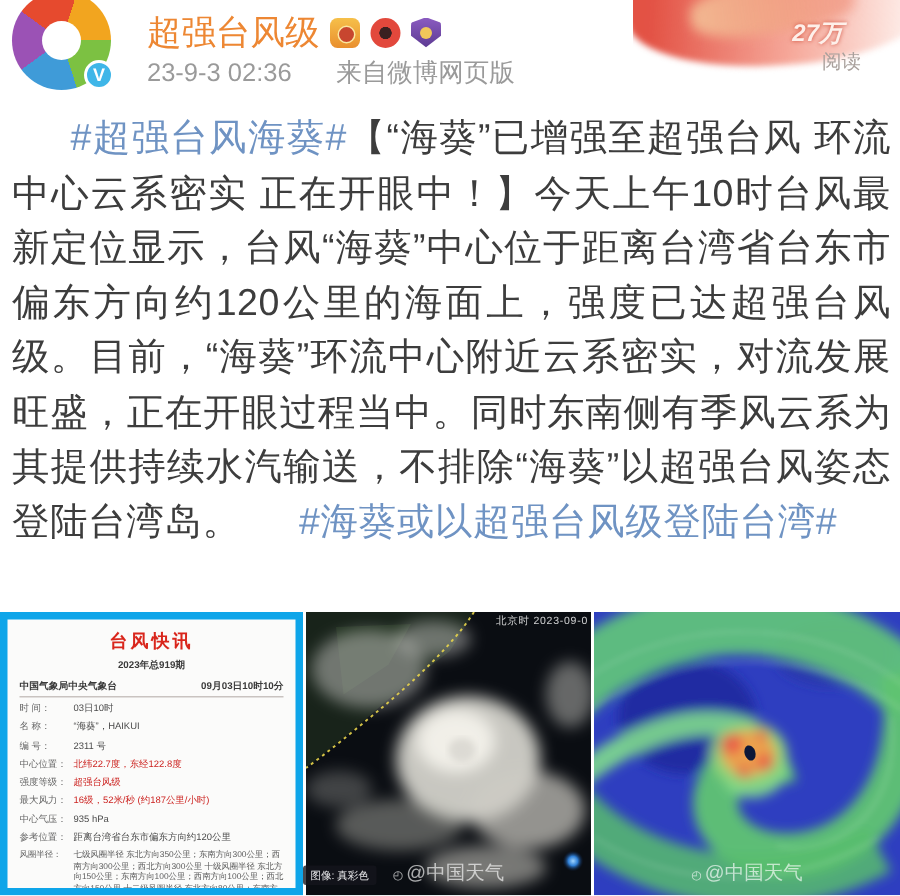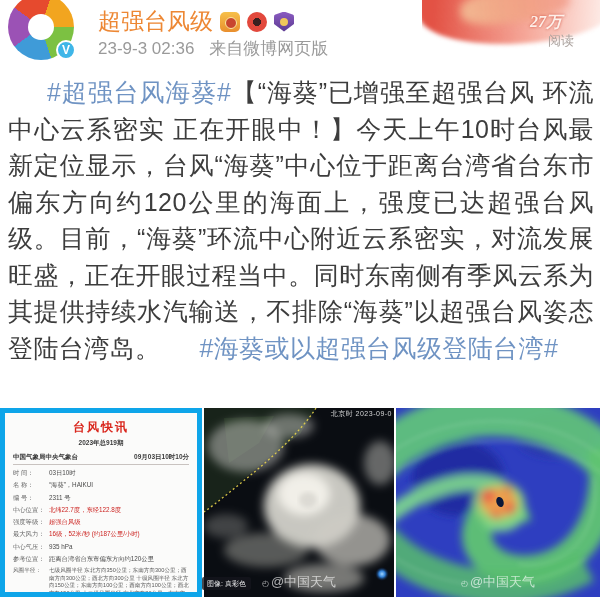--- a/index.html
+++ b/index.html
@@ -18,24 +18,24 @@
   .username { font-size:23px; color:#ed8733; }
   .badge { width:20px; height:20px; border-radius:5px; display:inline-block; position:relative; }
   .badge-gold { background:linear-gradient(180deg,#f6c04a,#e98f2e); }
   .badge-gold::after { content:""; position:absolute; left:5px; top:5px; width:10px; height:10px;
     border-radius:50%; background:#c8462f; border:1.5px solid #fbe7a0; }
   .badge-red { background:radial-gradient(circle at 50% 50%, #3a2020 0 28%, #e2483c 30% 100%); border-radius:50%; }
   .badge-purple { background:linear-gradient(180deg,#8a5bc0,#5c3a92); clip-path:polygon(50% 0,100% 18%,100% 62%,50% 100%,0 62%,0 18%); }
   .badge-purple::after { content:""; position:absolute; left:6px; top:6px; width:8px; height:8px;
     border-radius:50%; background:#f0c75a; }
   .timestamp-row { position:absolute; left:98px; top:37px; font-size:17px; color:#9a9a9a; }
-  .timestamp-row .src { margin-left:10px; }
-
-  
-  .promo { position:absolute; right:0; top:0; width:178px; height:58px; overflow:hidden;font-family:Liberation Serif, serif; }
+  .timestamp-row .src { margin-left:25px; }
+
+  
+  .promo { position:absolute; right:0; top:0; width:178px; height:58px; overflow:hidden; }
   .promo .blob1 { position:absolute; right:-18px; top:-26px; width:200px; height:70px;
     background:linear-gradient(100deg, rgba(222,52,36,.85) 10%, rgba(238,96,70,.55) 55%, rgba(250,160,130,.12) 95%);
     border-radius:0 0 45% 60%; filter:blur(2px); transform:rotate(-6deg); }
   .promo .blob2 { position:absolute; right:30px; top:-12px; width:110px; height:34px;
     background:linear-gradient(90deg, rgba(245,205,160,.8), rgba(230,90,60,.35)); border-radius:40%;
     filter:blur(4px); transform:rotate(-8deg); }
   .reads-num { position:absolute; right:38px; top:12px; font-size:16px; font-weight:bold;
     color:rgba(255,245,240,.95); text-shadow:0 0 3px rgba(200,50,30,.8); font-style:italic; }
   .reads-label { position:absolute; right:26px; top:32px; font-size:13px; color:#a9a09c; }
 

